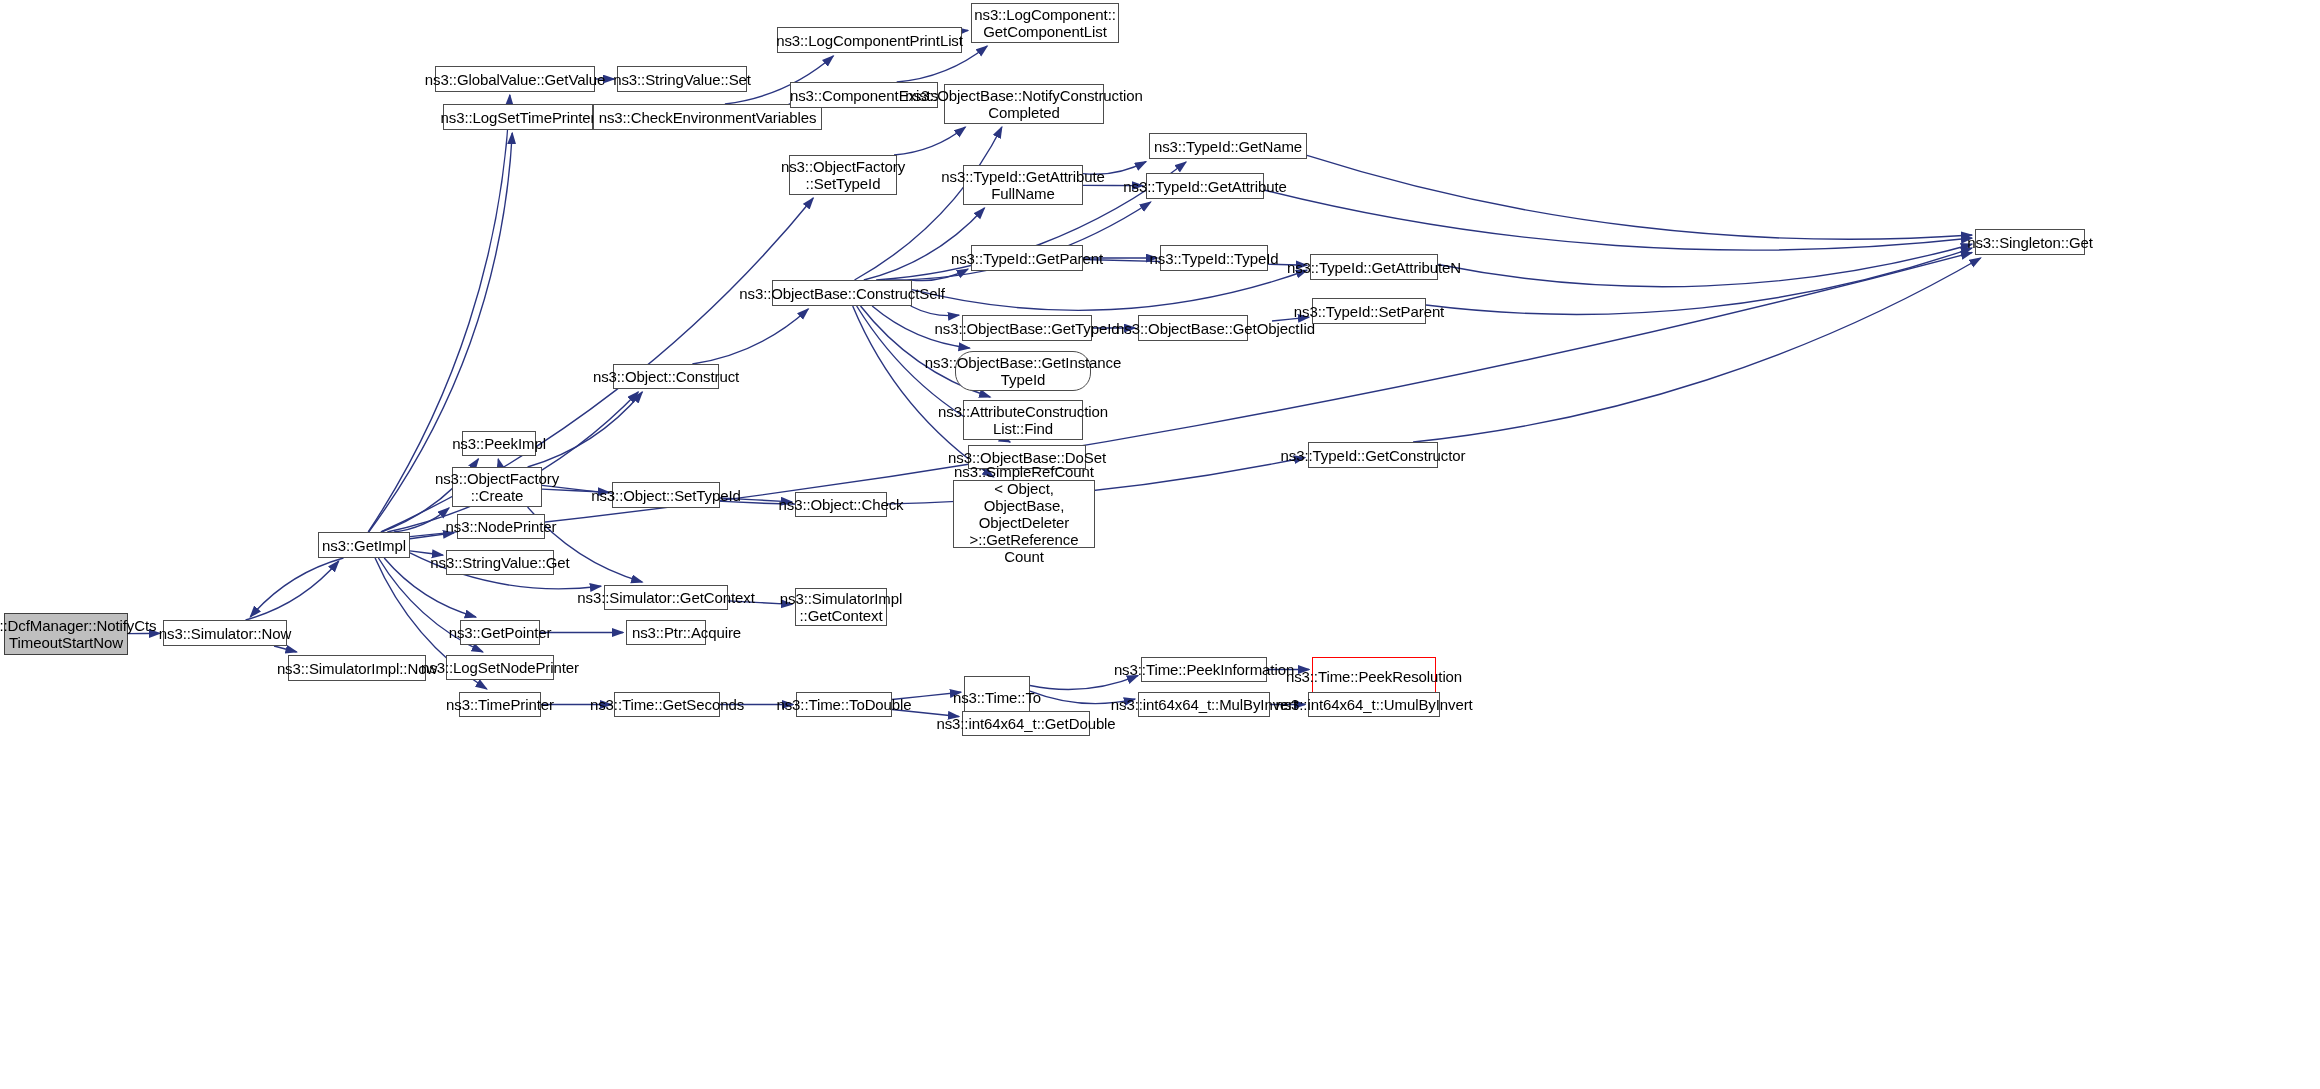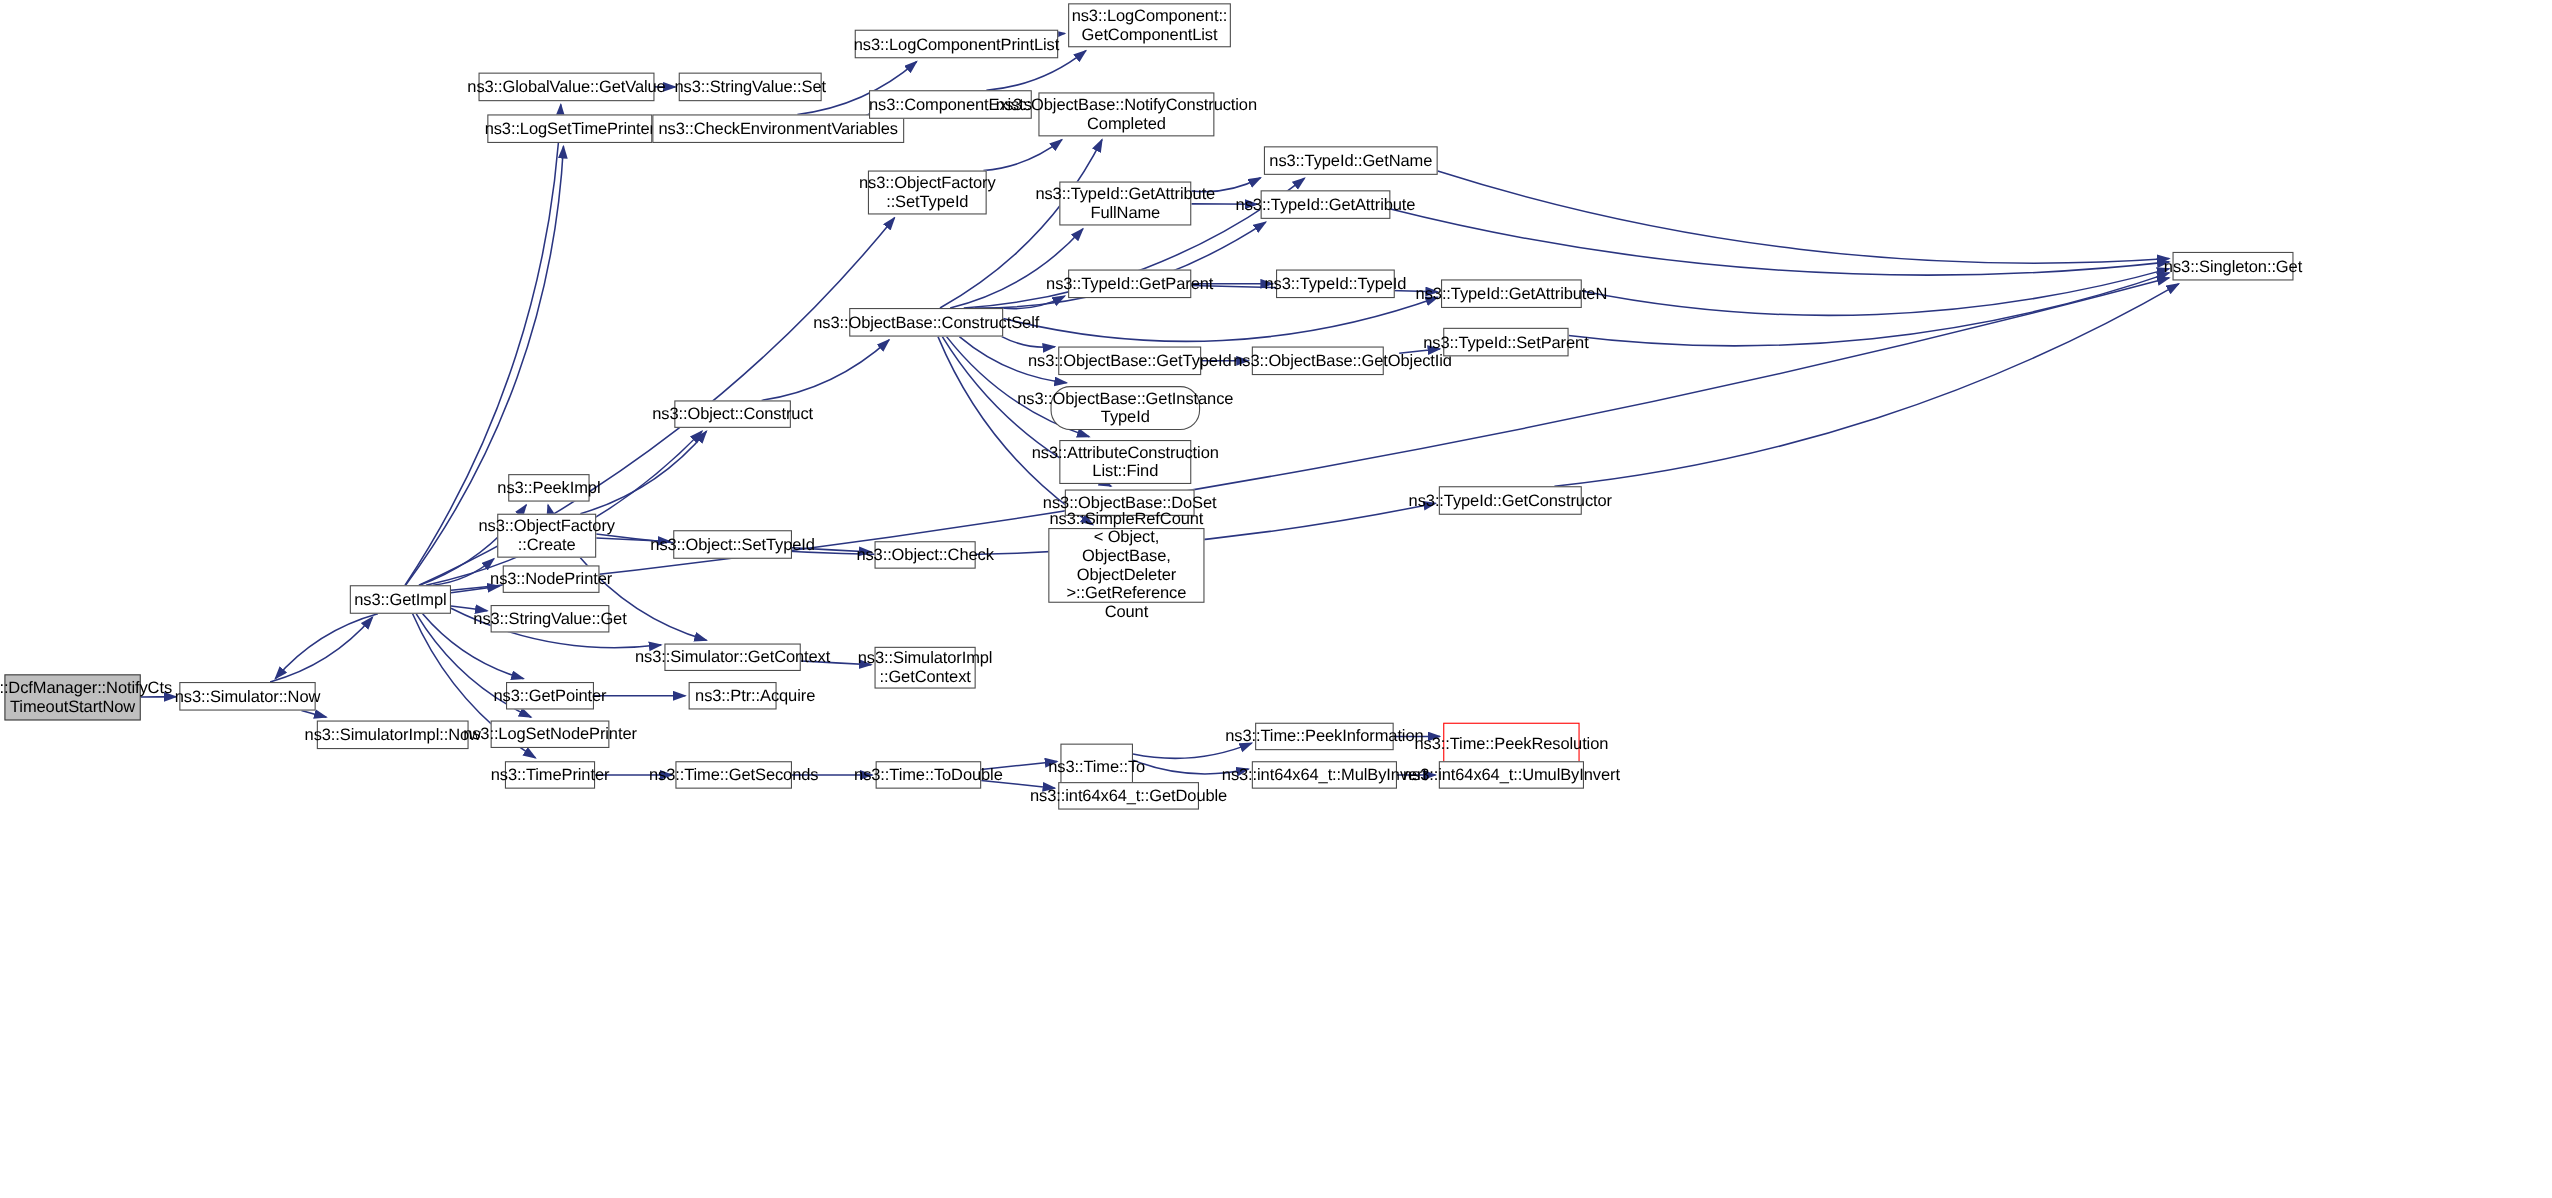--- a/index.html
+++ b/index.html
@@ -146,21 +146,21 @@
       <div class="node" style="left: 1149px; top: 133px; width: 158px; height: 26px;">ns3::TypeId::GetName</div>
       <div class="node" style="left: 963px; top: 165px; width: 120px; height: 40px;">ns3::TypeId::GetAttribute
 FullName</div>
       <div class="node" style="left: 1146px; top: 173px; width: 118px; height: 26px;">ns3::TypeId::GetAttribute</div>
       <div class="node" style="left: 1975px; top: 229px; width: 110px; height: 26px;">ns3::Singleton::Get</div>
       <div class="node" style="left: 971px; top: 245px; width: 112px; height: 26px;">ns3::TypeId::GetParent</div>
       <div class="node" style="left: 1160px; top: 245px; width: 108px; height: 26px;">ns3::TypeId::TypeId</div>
       <div class="node" style="left: 1310px; top: 254px; width: 128px; height: 26px;">ns3::TypeId::GetAttributeN</div>
       <div class="node" style="left: 772px; top: 280px; width: 140px; height: 26px;">ns3::ObjectBase::ConstructSelf</div>
       <div class="node" style="left: 962px; top: 315px; width: 130px; height: 26px;">ns3::ObjectBase::GetTypeId</div>
-      <div class="node" style="left: 1138px; top: 315px; width: 120px; height: 26px; padding-left: 48px;">ns3::ObjectBase::GetObjectIid</div>
+      <div class="node" style="left: 1138px; top: 315px; width: 110px; height: 26px; padding-left: 48px;">ns3::ObjectBase::GetObjectIid</div>
       <div class="node" style="left: 1312px; top: 298px; width: 114px; height: 26px;">ns3::TypeId::SetParent</div>
       <div class="node" style="left: 955px; top: 351px; width: 136px; height: 40px; border-radius: 18px;">ns3::ObjectBase::GetInstance
 TypeId</div>
       <div class="node" style="left: 963px; top: 400px; width: 120px; height: 40px;">ns3::AttributeConstruction
 List::Find</div>
       <div class="node" style="left: 968px; top: 445px; width: 118px; height: 24px;">ns3::ObjectBase::DoSet</div>
       <div class="node" style="left: 953px; top: 480px; width: 142px; height: 68px;">ns3::SimpleRefCount
 &lt; Object, ObjectBase,
  ObjectDeleter &gt;::GetReference
 Count</div>

